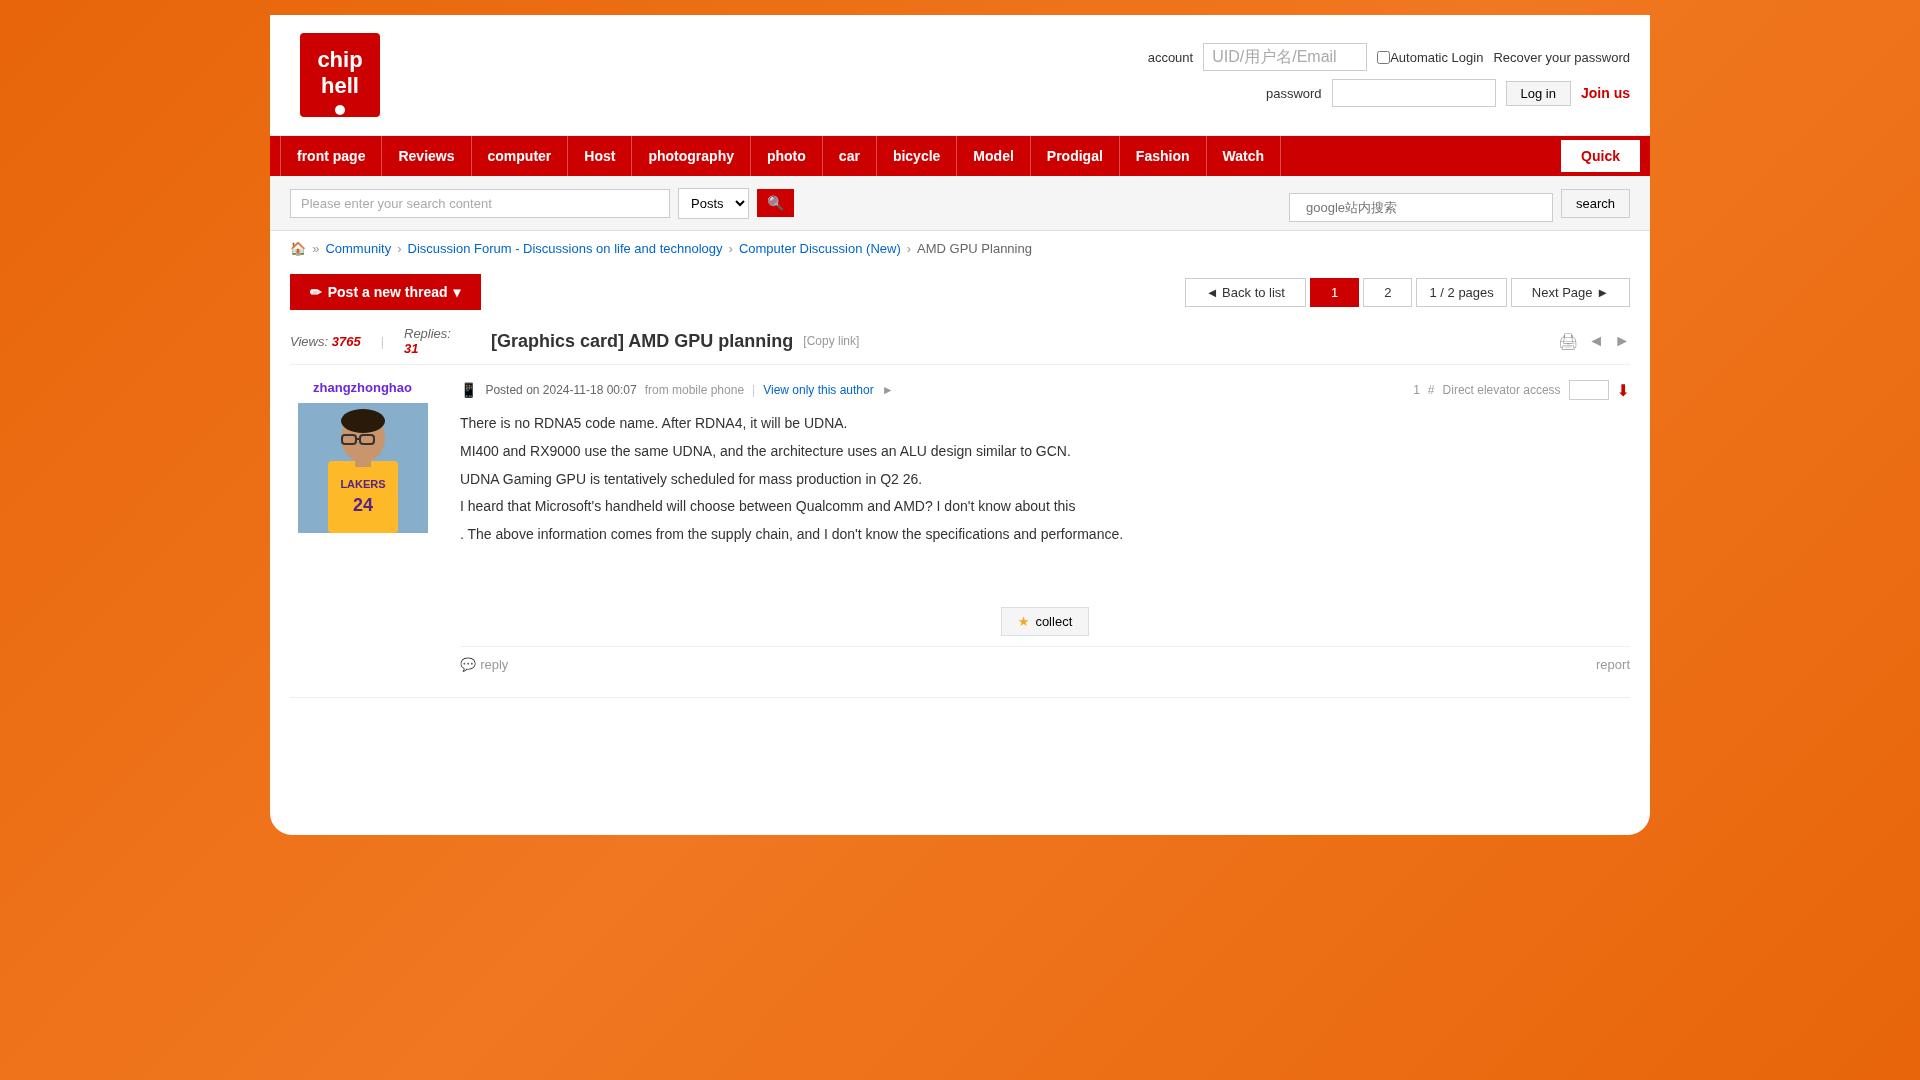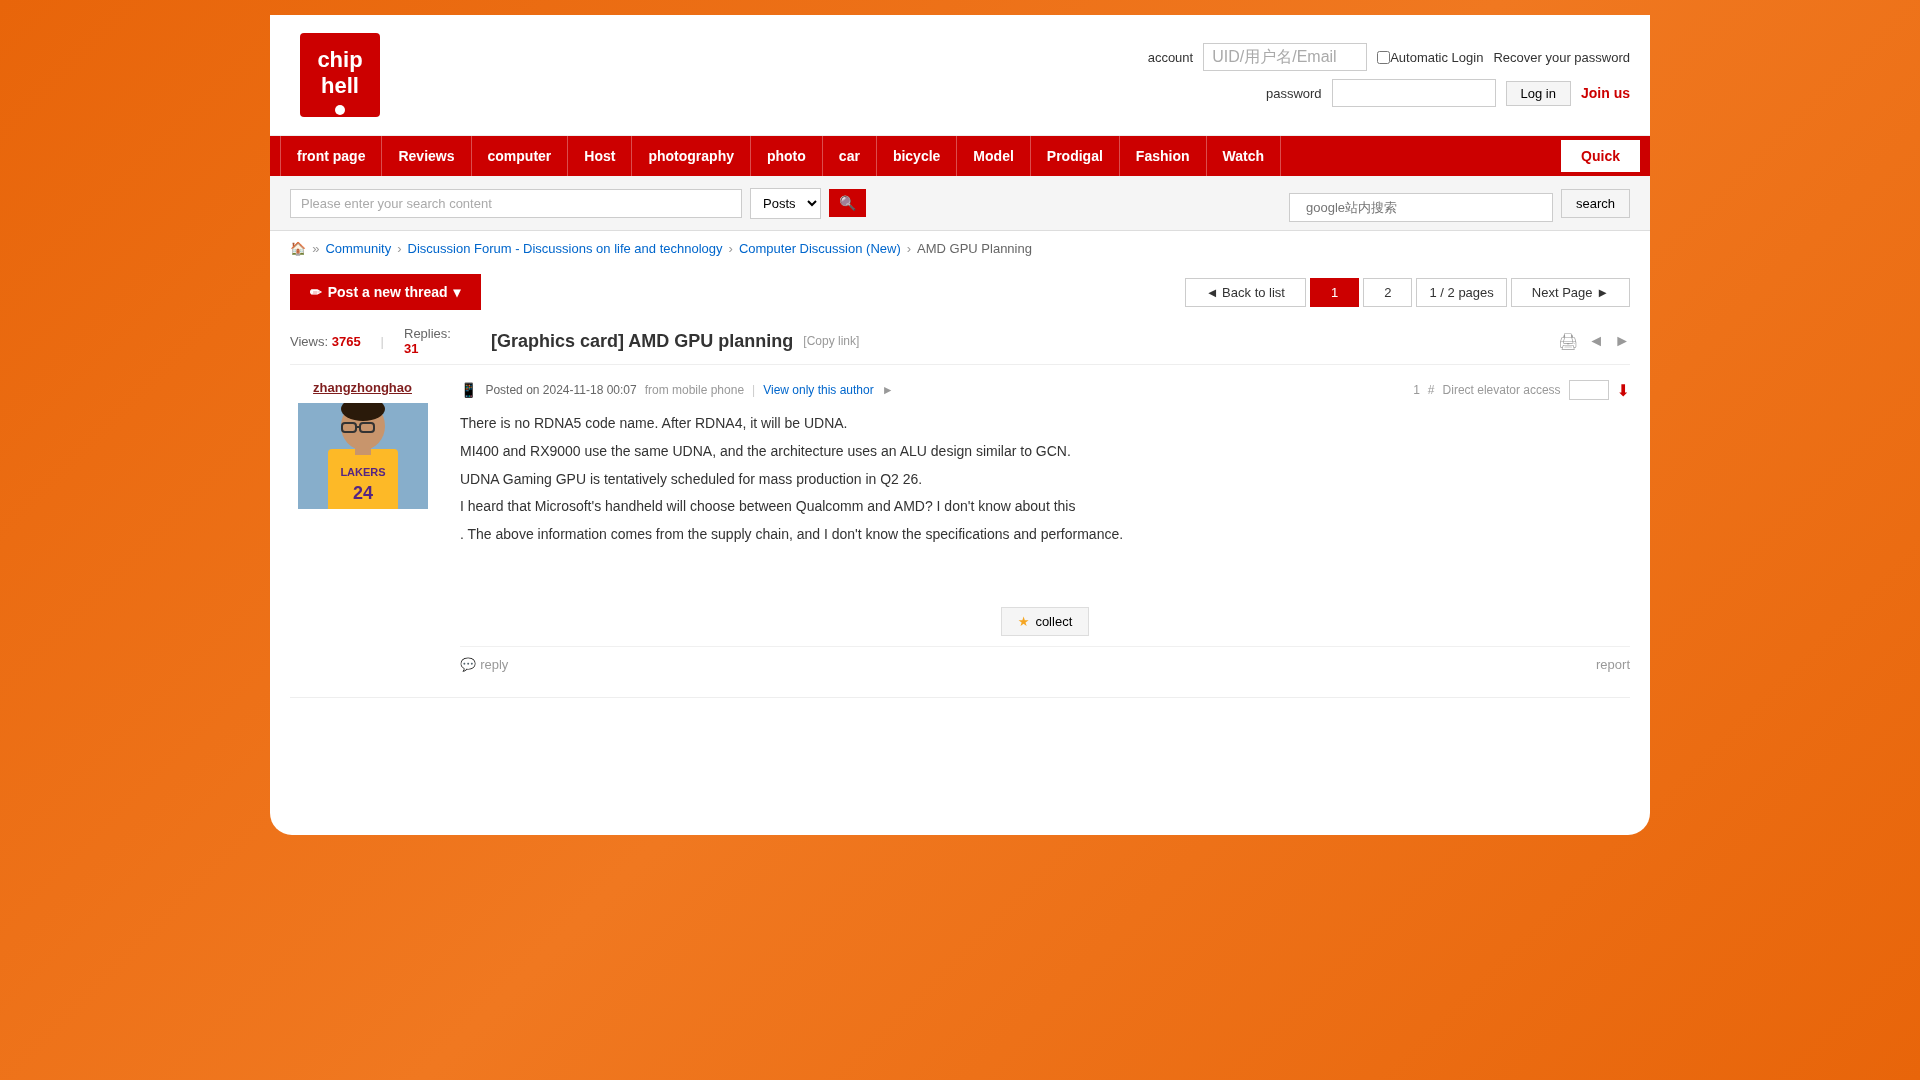--- a/index.html
+++ b/index.html
@@ -116,21 +116,21 @@
       padding: 8px 20px;
       display: flex;
       align-items: center;
       gap: 8px;
       border-bottom: 1px solid #ddd;
     }
     .search-input {
       border: 1px solid #ccc;
       padding: 6px 10px;
       font-size: 13px;
-      width: 452px;
+      width: 380px;
       background: #fff;
       color: #999;
     }
     .search-input::placeholder { color: #aaa; }
     .search-select {
       border: 1px solid #ccc;
       padding: 6px 8px;
       font-size: 13px;
       background: #fff;
     }
@@ -273,26 +273,25 @@
       flex-shrink: 0;
       display: flex;
       flex-direction: column;
       align-items: center;
       gap: 8px;
       padding-right: 15px;
     }
     .author-name {
       font-size: 13px;
       font-weight: bold;
-      color: #7f1d1d;
-      text-decoration: underline;
+      color: #6d28d9;
     }
     .avatar-placeholder {
       width: 130px;
-      height: 106px;
+      height: 130px;
       background: linear-gradient(160deg, #8ab4d4 0%, #5a8fb0 40%, #f0c040 60%, #e05020 100%);
       display: flex;
       align-items: center;
       justify-content: center;
       font-size: 11px;
       color: #fff;
       font-weight: bold;
       position: relative;
       overflow: hidden;
     }
@@ -466,21 +465,21 @@
         <span> / </span>
         <span>2 pages</span>
       </div>
       <button class="page-btn">Next Page ►</button>
     </div>
   </div>
 
   <div class="thread-area">
 
     <div style="display:flex; align-items:center; padding: 8px 0; border-bottom: 1px solid #eee;">
-      <div class="stats-bar" style="border:none; padding:0;">
+      <div class="stats-bar" style="border:none; padding:0;font-style:italic;">
         <span class="stat-item">
           <span>Views:</span>
           <span class="stat-val">3765</span>
         </span>
         <span style="color:#ccc; margin-right:20px;">|</span>
         <span class="stat-item">
           <span>Replies:</span>
           <br>
           <span class="stat-val">31</span>
         </span>

